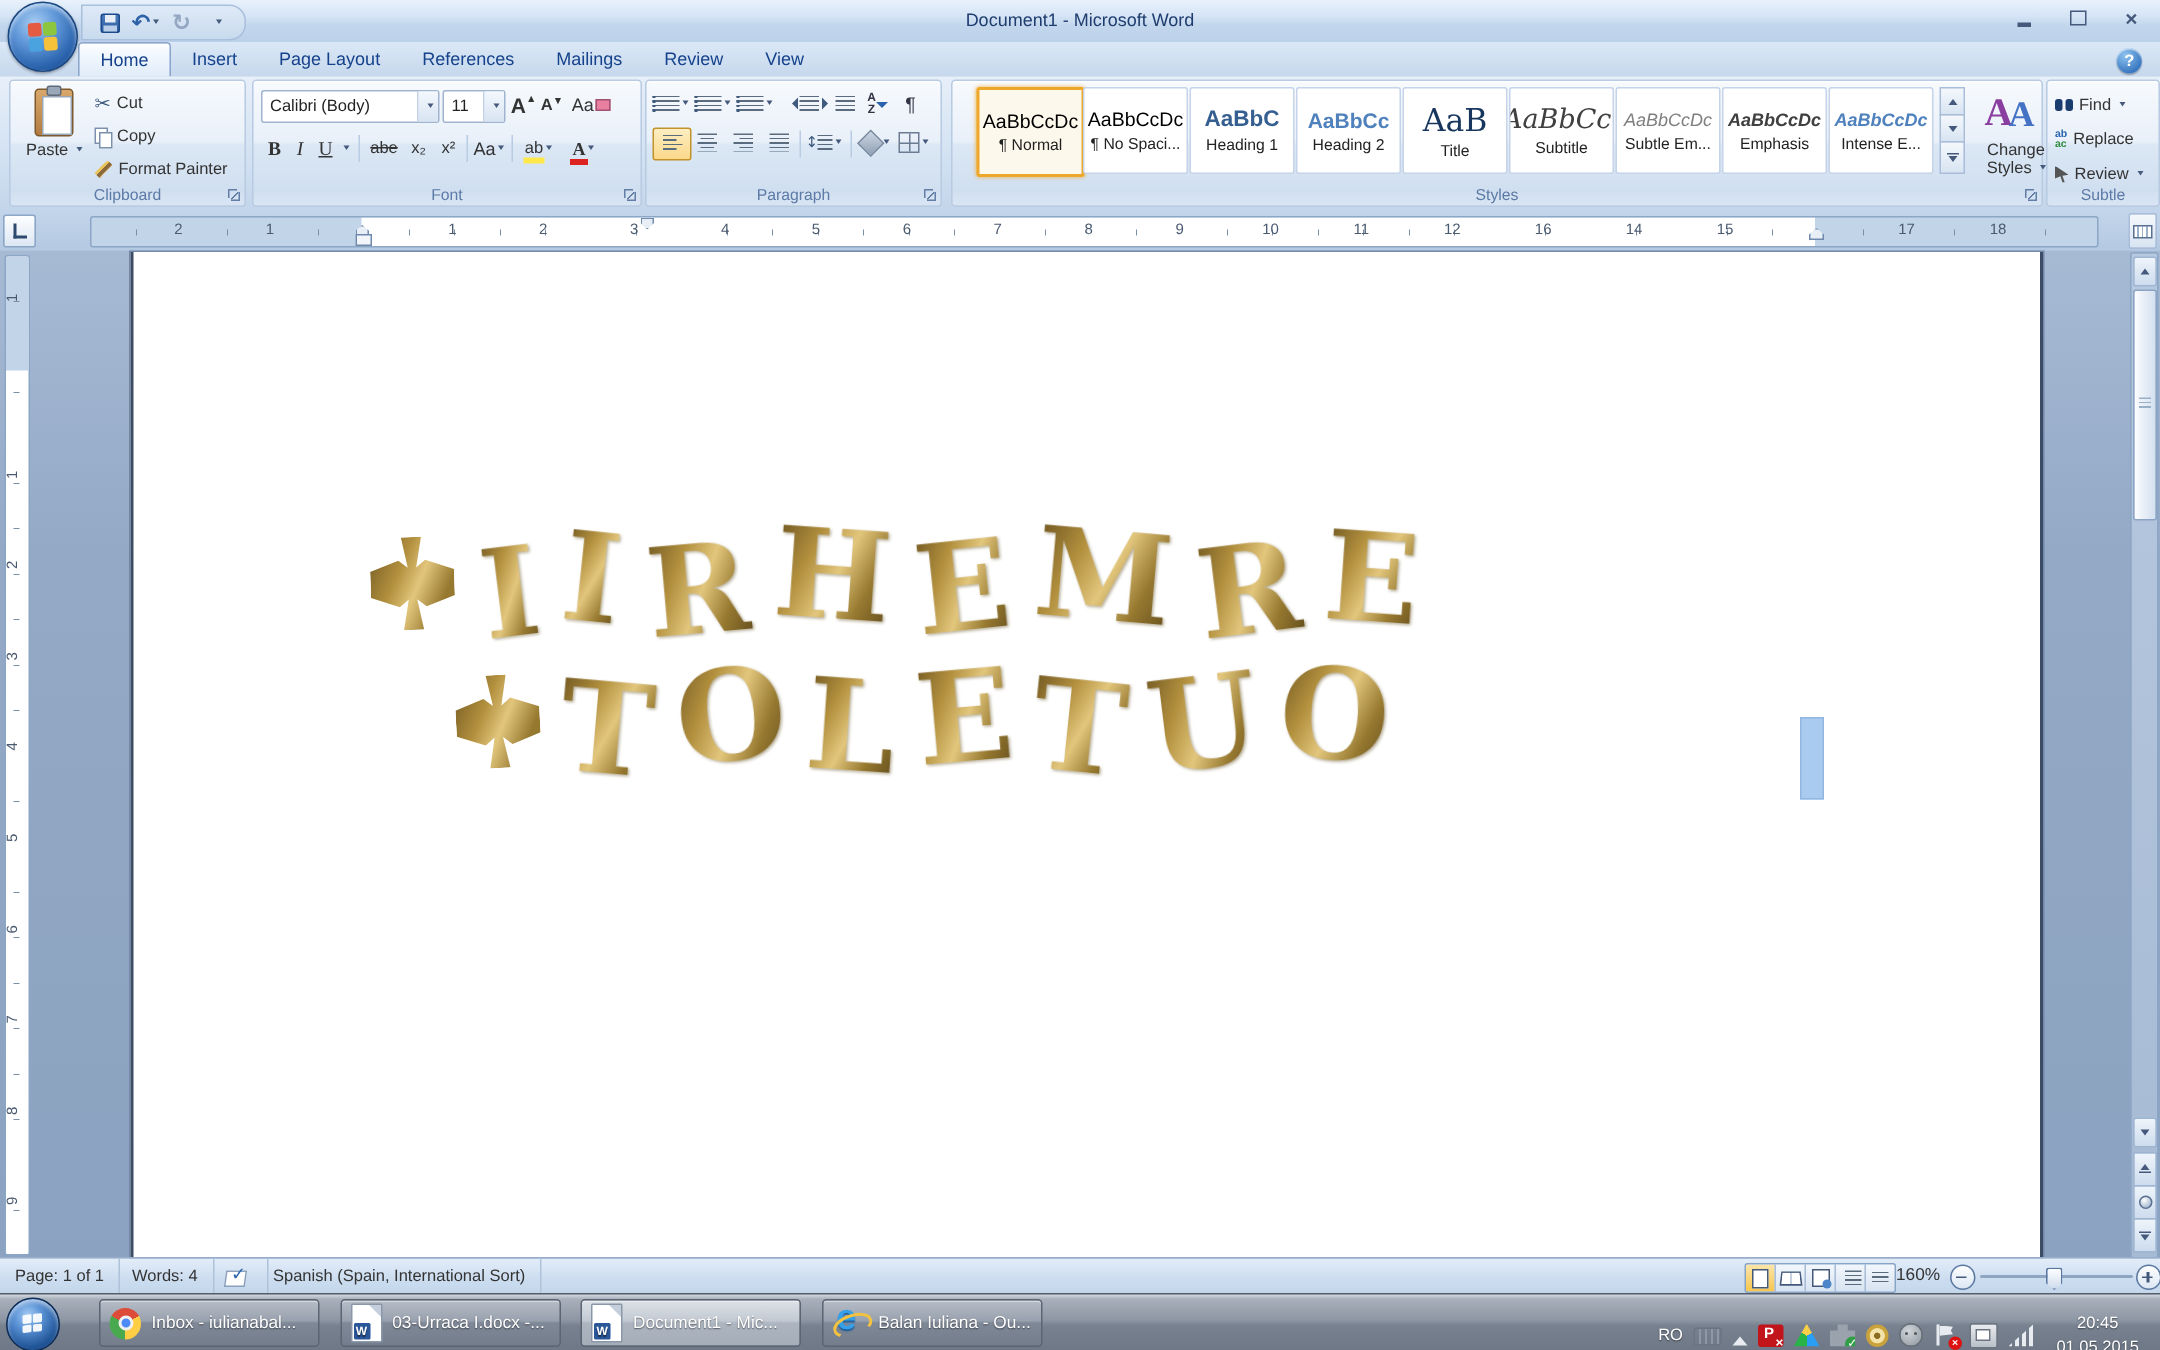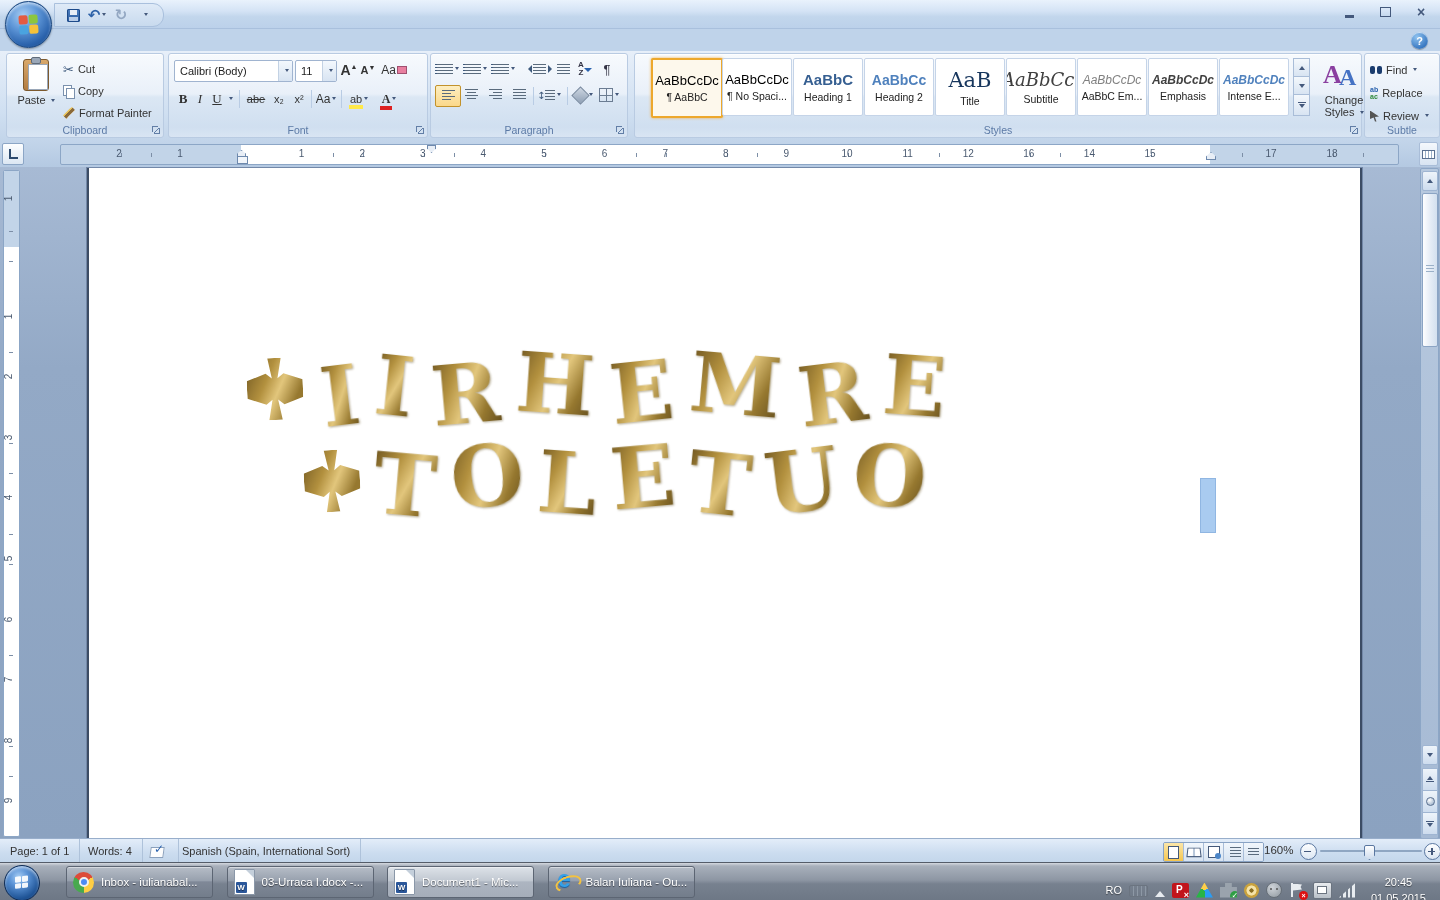--- a/index.html
+++ b/index.html
@@ -273,20 +273,21 @@
           <span class="ico-undo">↶</span>
           <span class="dd small"></span>
         </span>
       <span class="qat-btn">
           <span class="ico-redo">↻</span>
         </span>
       <span class="qat-btn">
           <span class="dd small"></span>
         </span>
     </div>
+    <div id="win-title">Document1 - Microsoft Word</div>
     <div id="win-controls">
       <span class="wc">
           <span class="ico-min"></span>
         </span>
       <span class="wc">
           <span class="ico-restore"></span>
         </span>
       <span class="wc">
           <span class="ico-close">×</span>
         </span>
@@ -294,20 +295,31 @@
   </div>
   <div id="office-orb">
       <span class="orb-logo">
         <span class="o-red"></span>
         <span class="o-green"></span>
         <span class="o-blue"></span>
         <span class="o-yellow"></span>
       </span>
     </div>
 
+  <div id="tabrow">
+    <div id="tabs">
+        <span class="tab active">Home</span>
+        <span class="tab">Insert</span>
+        <span class="tab">Page Layout</span>
+        <span class="tab">References</span>
+        <span class="tab">Mailings</span>
+        <span class="tab">Review</span>
+        <span class="tab">View</span>
+      </div>
+  </div>
   <div id="help-btn">?</div>
 
   <div id="ribbon">
 
     <div class="group" id="g-clipboard">
       <div id="paste-btn">
         <div class="ico-clipboard"></div>
         <span>Paste</span> <span class="dd small"></span>
       </div>
       <div class="sbtn" style="left:56px;top:5px;">
@@ -436,21 +448,21 @@
           <span class="dd small"></span>
         </div>
       <div class="glabel">Paragraph</div>
       <div class="launcher"></div>
     </div>
 
     <div class="group" id="g-styles">
       <div id="styles-gallery">
           <div class="style-item k-normal selected" style="left: 16px;">
             <span class="sprev">AaBbCcDc</span>
-            <span class="sname">¶ AaBbC</span>
+            <span class="sname">¶ Normal</span>
           </div>
           <div class="style-item k-normal" style="left: 87px;">
             <span class="sprev">AaBbCcDc</span>
             <span class="sname">¶ No Spaci...</span>
           </div>
           <div class="style-item k-h1" style="left: 158px;">
             <span class="sprev">AaBbC</span>
             <span class="sname">Heading 1</span>
           </div>
           <div class="style-item k-h2" style="left: 229px;">
@@ -460,21 +472,21 @@
           <div class="style-item k-title" style="left: 300px;">
             <span class="sprev">AaB</span>
             <span class="sname">Title</span>
           </div>
           <div class="style-item k-subtitle" style="left: 371px;">
             <span class="sprev">AaBbCc.</span>
             <span class="sname">Subtitle</span>
           </div>
           <div class="style-item k-subtle" style="left: 442px;">
             <span class="sprev">AaBbCcDc</span>
-            <span class="sname">AaBbC Em...</span>
+            <span class="sname">Subtle Em...</span>
           </div>
           <div class="style-item k-emphasis" style="left: 513px;">
             <span class="sprev">AaBbCcDc</span>
             <span class="sname">Emphasis</span>
           </div>
           <div class="style-item k-intense" style="left: 584px;">
             <span class="sprev">AaBbCcDc</span>
             <span class="sname">Intense E...</span>
           </div>
         </div>

